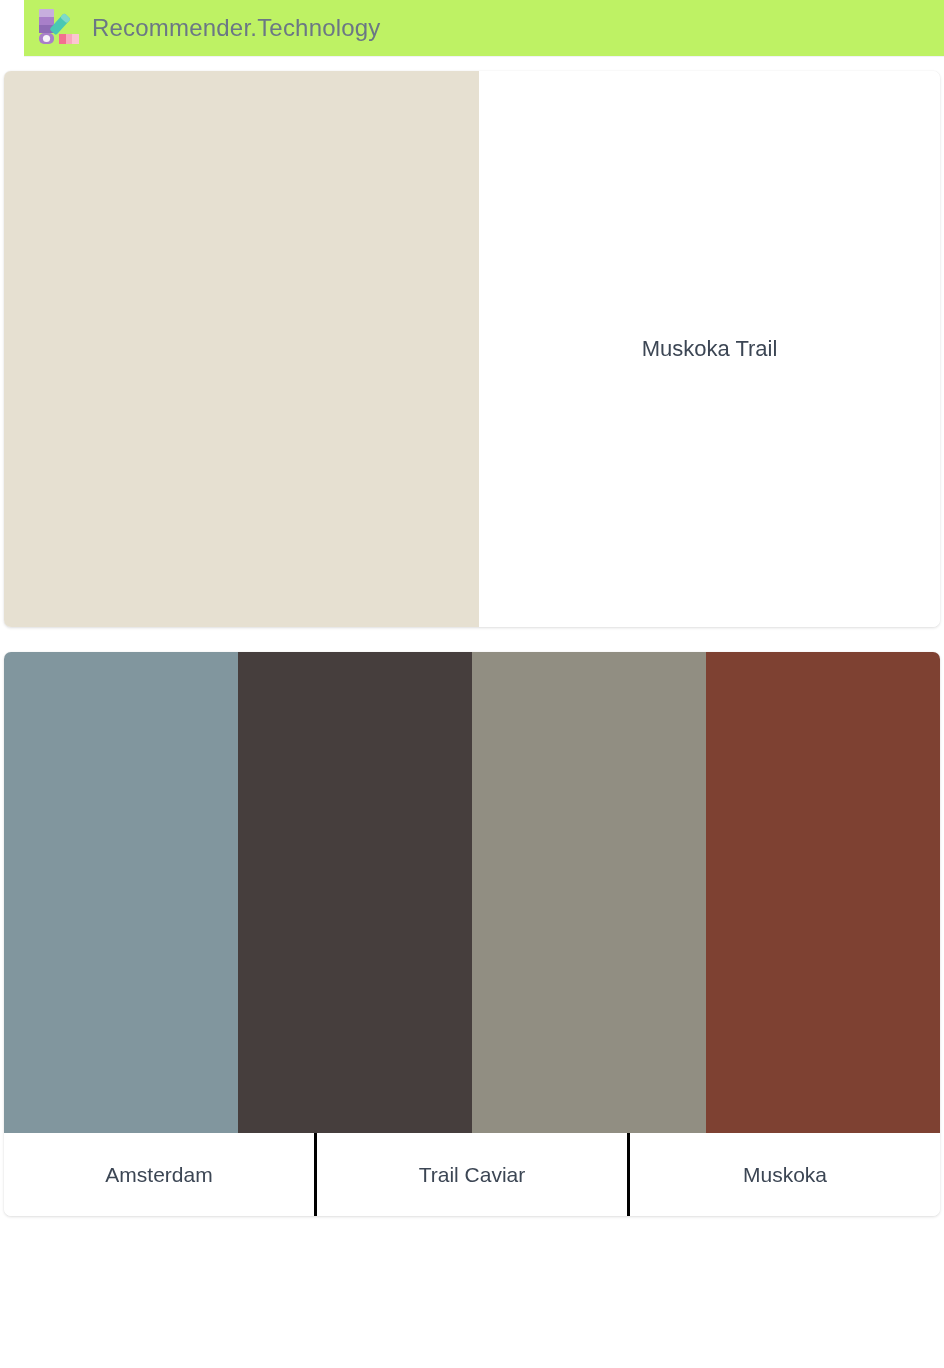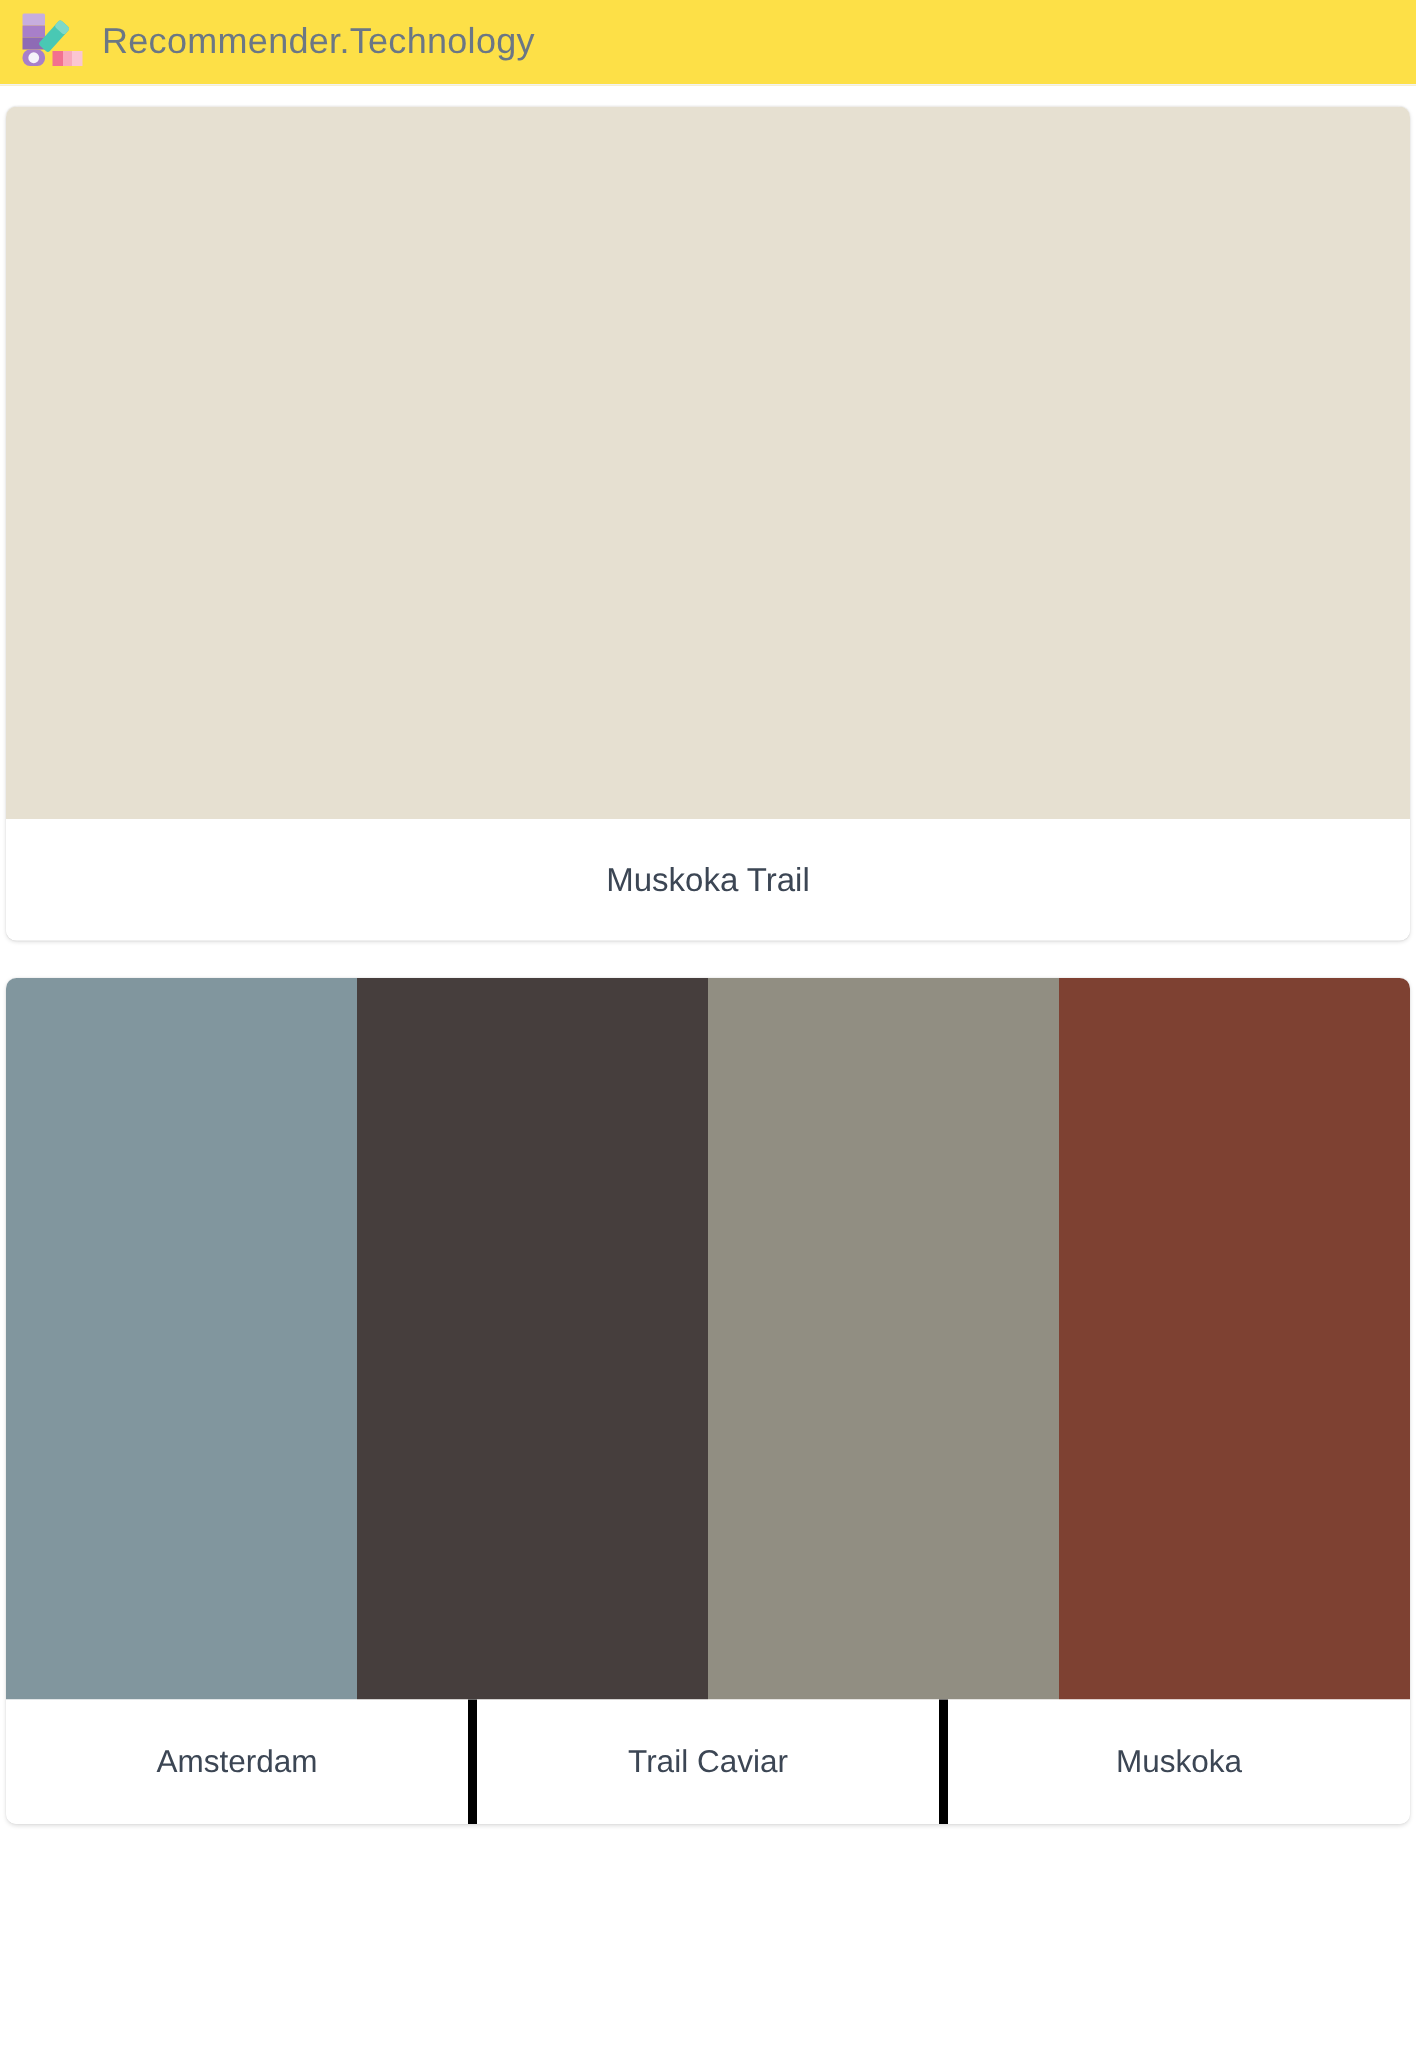--- a/index.html
+++ b/index.html
@@ -53,21 +53,21 @@
     background: #ffffff;
     border-radius: 7px;
     box-shadow: 0 1px 3px rgba(0,0,0,0.13), 0 0 1px rgba(0,0,0,0.10);
     overflow: hidden;
     margin: 0 4px;
   }
   .card-primary {
     margin-top: 14px;
     height: 556px;
     display: flex;
-    flex-direction: column;
+    flex-direction: row;
   }
   .primary-swatch {
     flex: 0 0 475px;
     width: 100%;
   }
   .primary-label {
     flex: 1 1 auto;
     display: flex;
     align-items: center;
     justify-content: center;
@@ -98,29 +98,29 @@
     width: 100%;
     background: #ffffff;
   }
   .palette-label {
     flex: 1 1 0;
     display: flex;
     align-items: center;
     justify-content: center;
     font-size: 21px;
     color: #3c4654;
-    border-right: 6px solid #000000;
+    border-right: 3px solid #000000;
     box-sizing: border-box;
   }
   .palette-label:last-child { border-right: none; }
 </style>
 </head>
 <body>
 
-<div class="header" style="background-color: #fde047;">
+<div class="header" style="background-color: #bef264; margin-left: 24px;">
   <span class="logo-icon">
     <svg width="42" height="40" viewBox="0 0 42 40" xmlns="http://www.w3.org/2000/svg">
 
       <rect x="1" y="1" width="15" height="8" rx="1" fill="#C7AEDE"></rect>
       <rect x="1" y="9" width="15" height="8" fill="#A87FC9"></rect>
       <rect x="1" y="17" width="15" height="8" fill="#8E6BB5"></rect>
       <rect x="1" y="25" width="15" height="11" rx="5" fill="#A87FC9"></rect>
 
       <circle cx="8.5" cy="30.5" r="3.6" fill="#F6F3FA"></circle>
 

